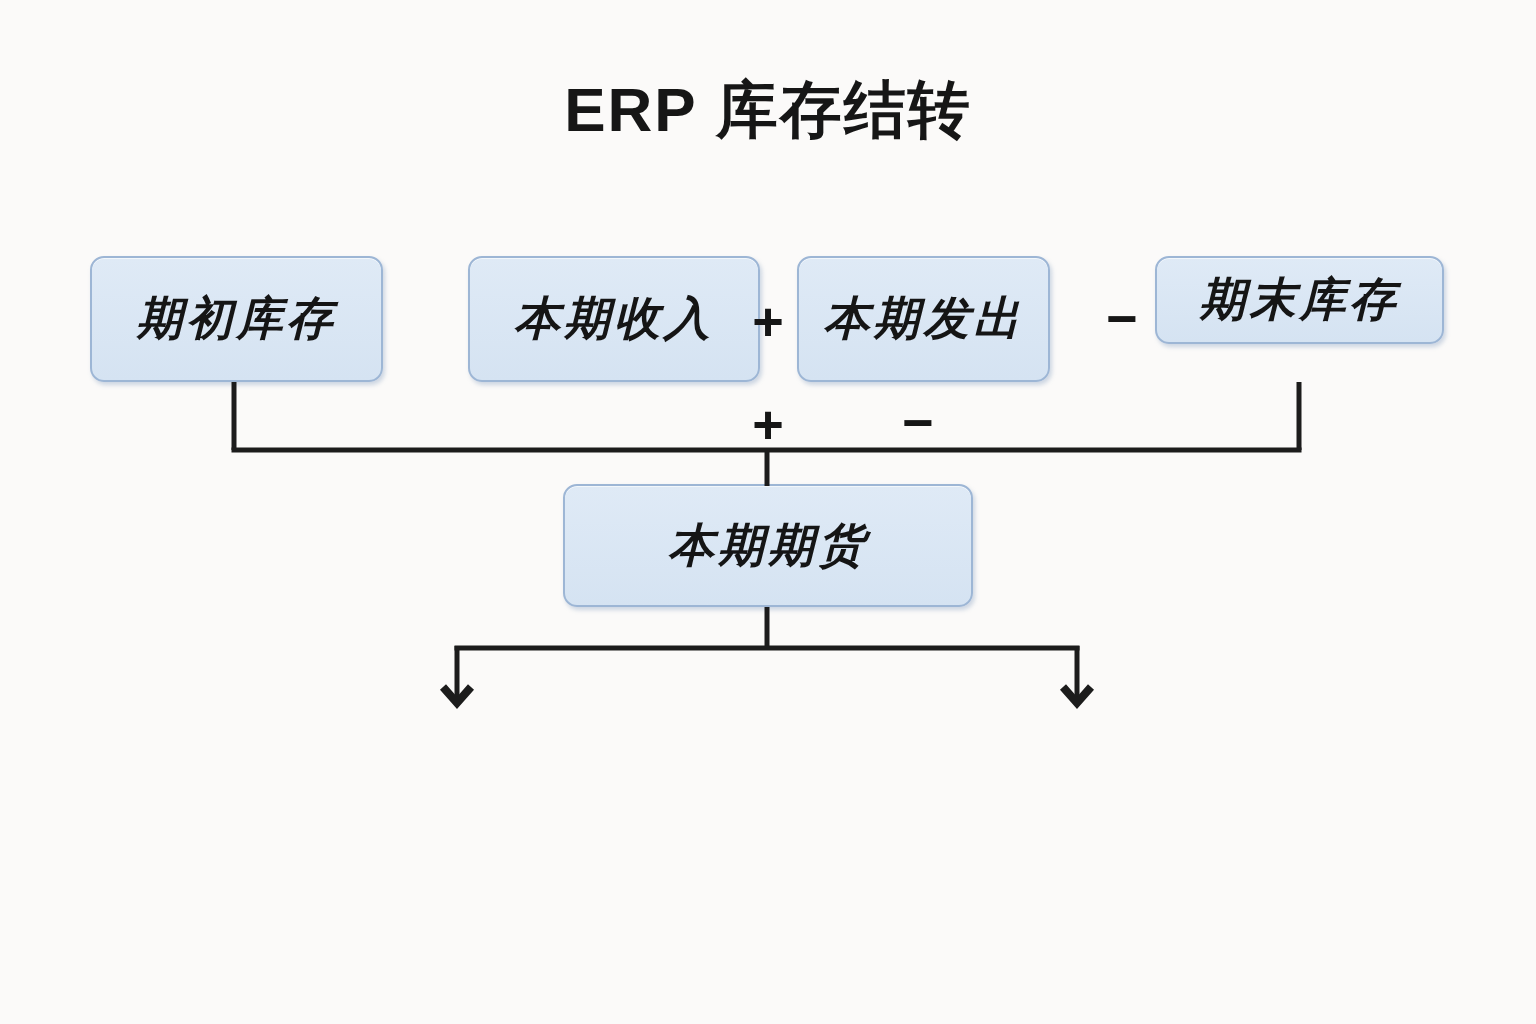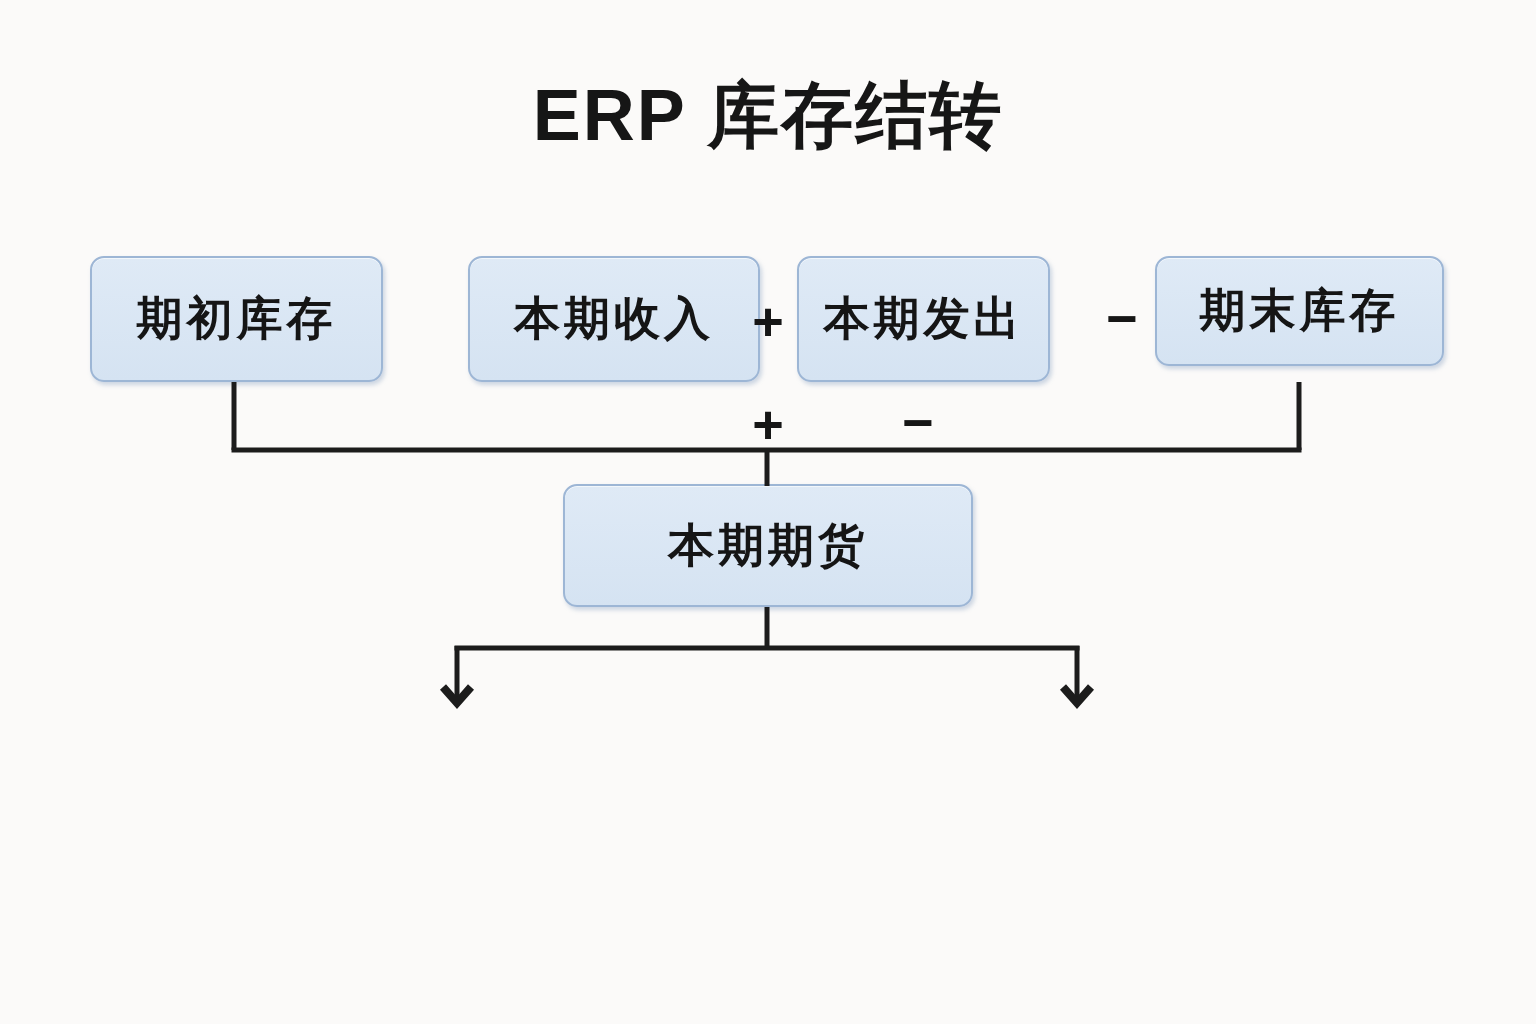--- a/index.html
+++ b/index.html
@@ -15,45 +15,46 @@
     background: #fbfaf9;
     overflow: hidden;
   }
   .title {
     position: absolute;
     left: 0;
     right: 0;
     top: 68px;
     margin: 0;
     text-align: center;
-    font-size: 72px;
+    font-size: 62px;
     font-weight: 700;
     letter-spacing: 2px;
     color: #161616;
   }
   .node {
     position: absolute;
     display: flex;
     align-items: center;
     justify-content: center;
     background: linear-gradient(180deg, #dfeaf6 0%, #d5e3f2 100%);
     border: 2px solid #9db6d5;
     border-radius: 14px;
     box-shadow: 2px 3px 4px rgba(130, 155, 190, 0.38), inset 0 1px 0 rgba(255,255,255,0.6);
     box-sizing: border-box;
     color: #151515;
     font-size: 46px;
     font-weight: 600;
     letter-spacing: 4px;
     white-space: nowrap;
+    font-style: italic;
   }
   .node-begin   { left: 90px;   top: 256px; width: 293px; height: 126px; }
   .node-receipt { left: 448px;  top: 256px; width: 292px; height: 126px; margin-left: 20px; }
   .node-issue   { left: 797px;  top: 256px; width: 253px; height: 126px; }
-  .node-ending  { left: 1155px; top: 256px; width: 289px; height: 110px; }
+  .node-ending  { left: 1155px; top: 256px; width: 289px; height: 88px; }
   .node-middle  { left: 563px;  top: 484px; width: 410px; height: 123px; text-align: right; }
   .node-bottom  { left: 319px;  top: 710px; width: 896px; height: 133px; }
   .op {
     position: absolute;
     transform: translate(-50%, -50%);
     font-size: 54px;
     font-weight: 700;
     color: #161616;
     line-height: 1;
   }

